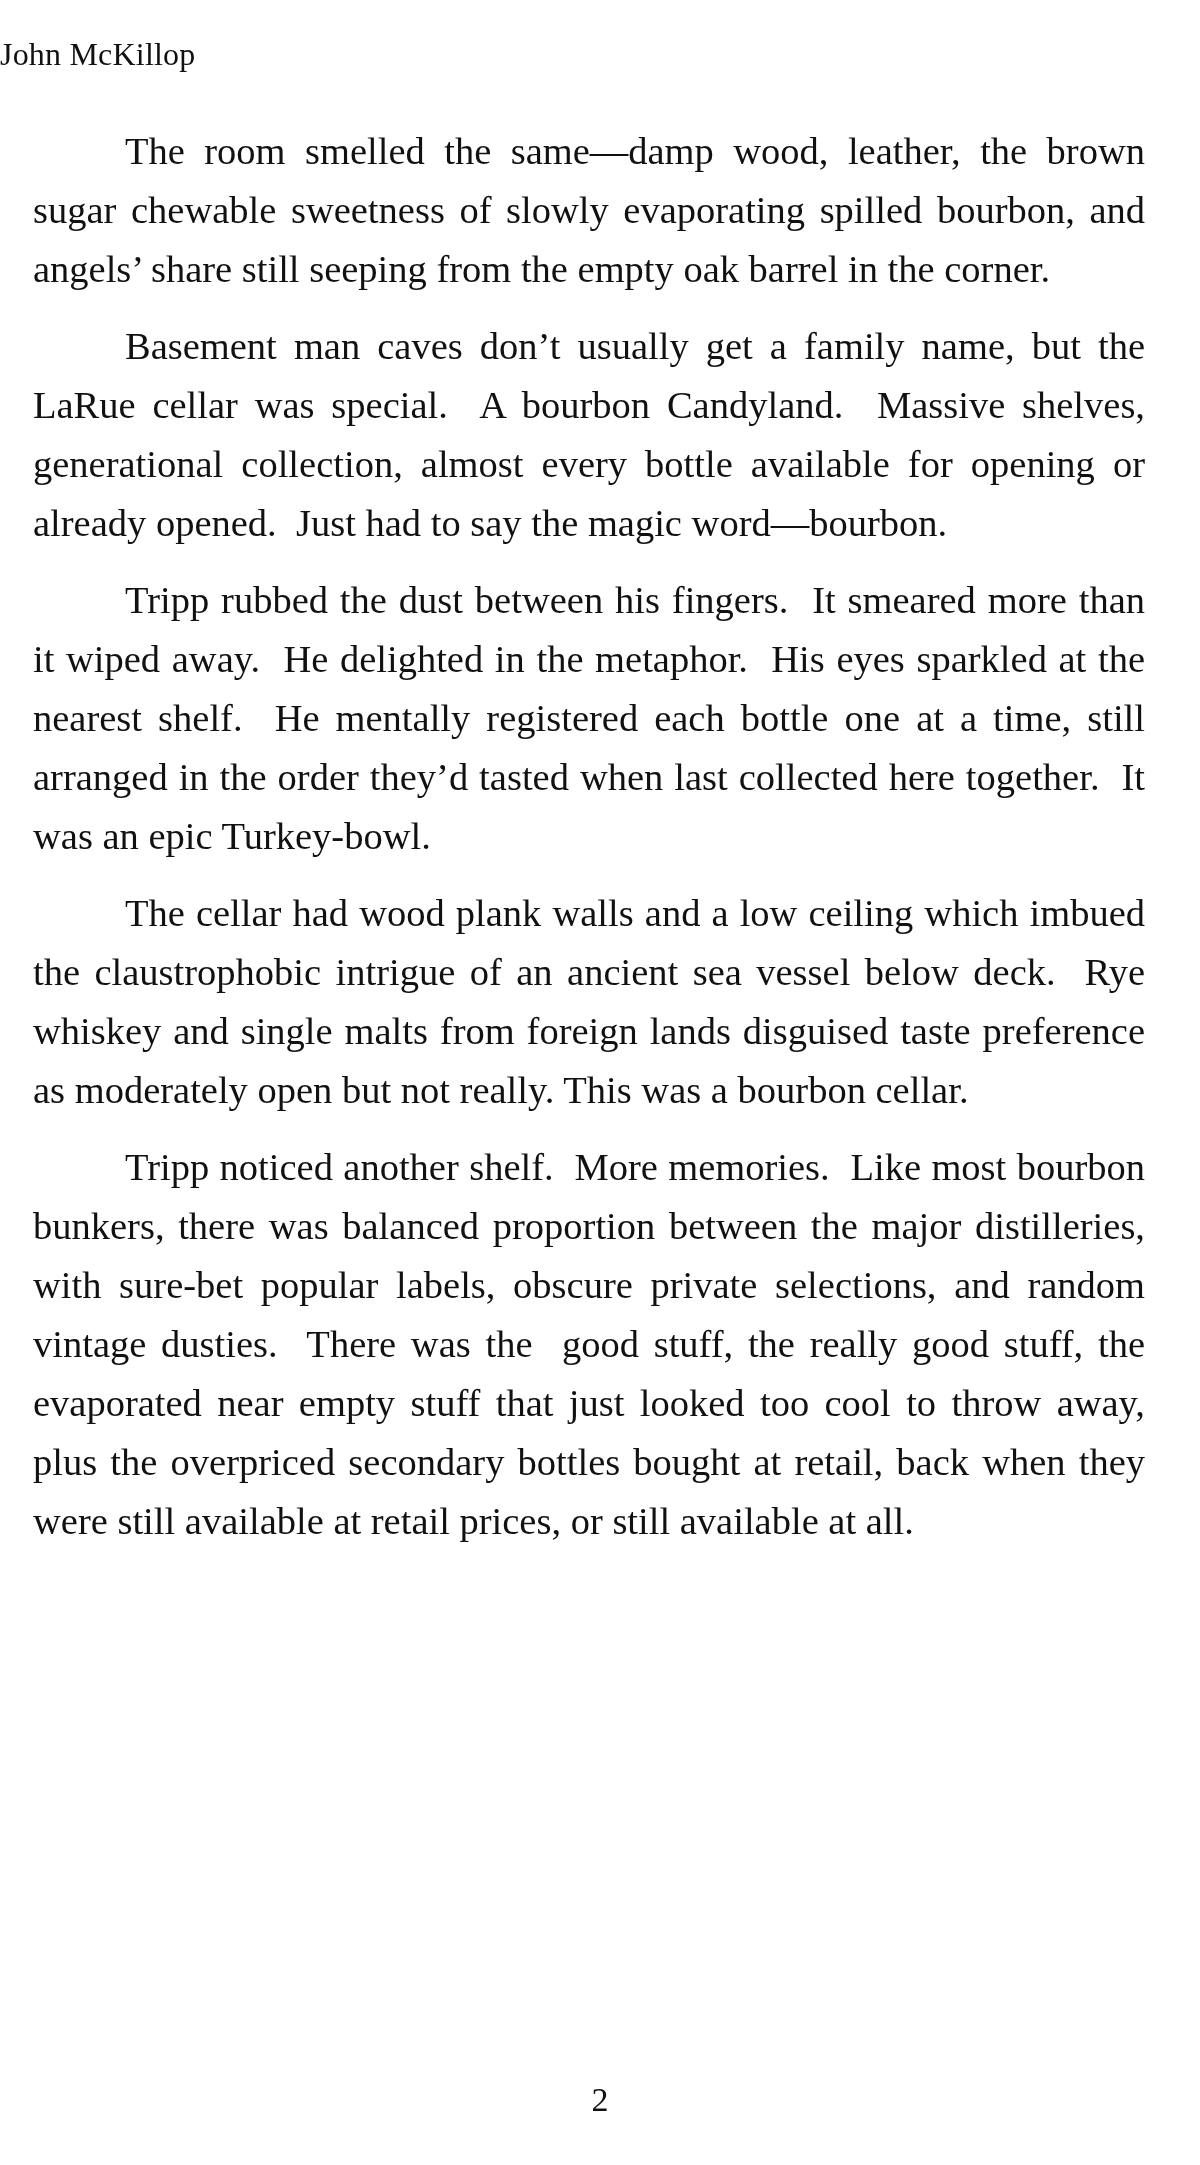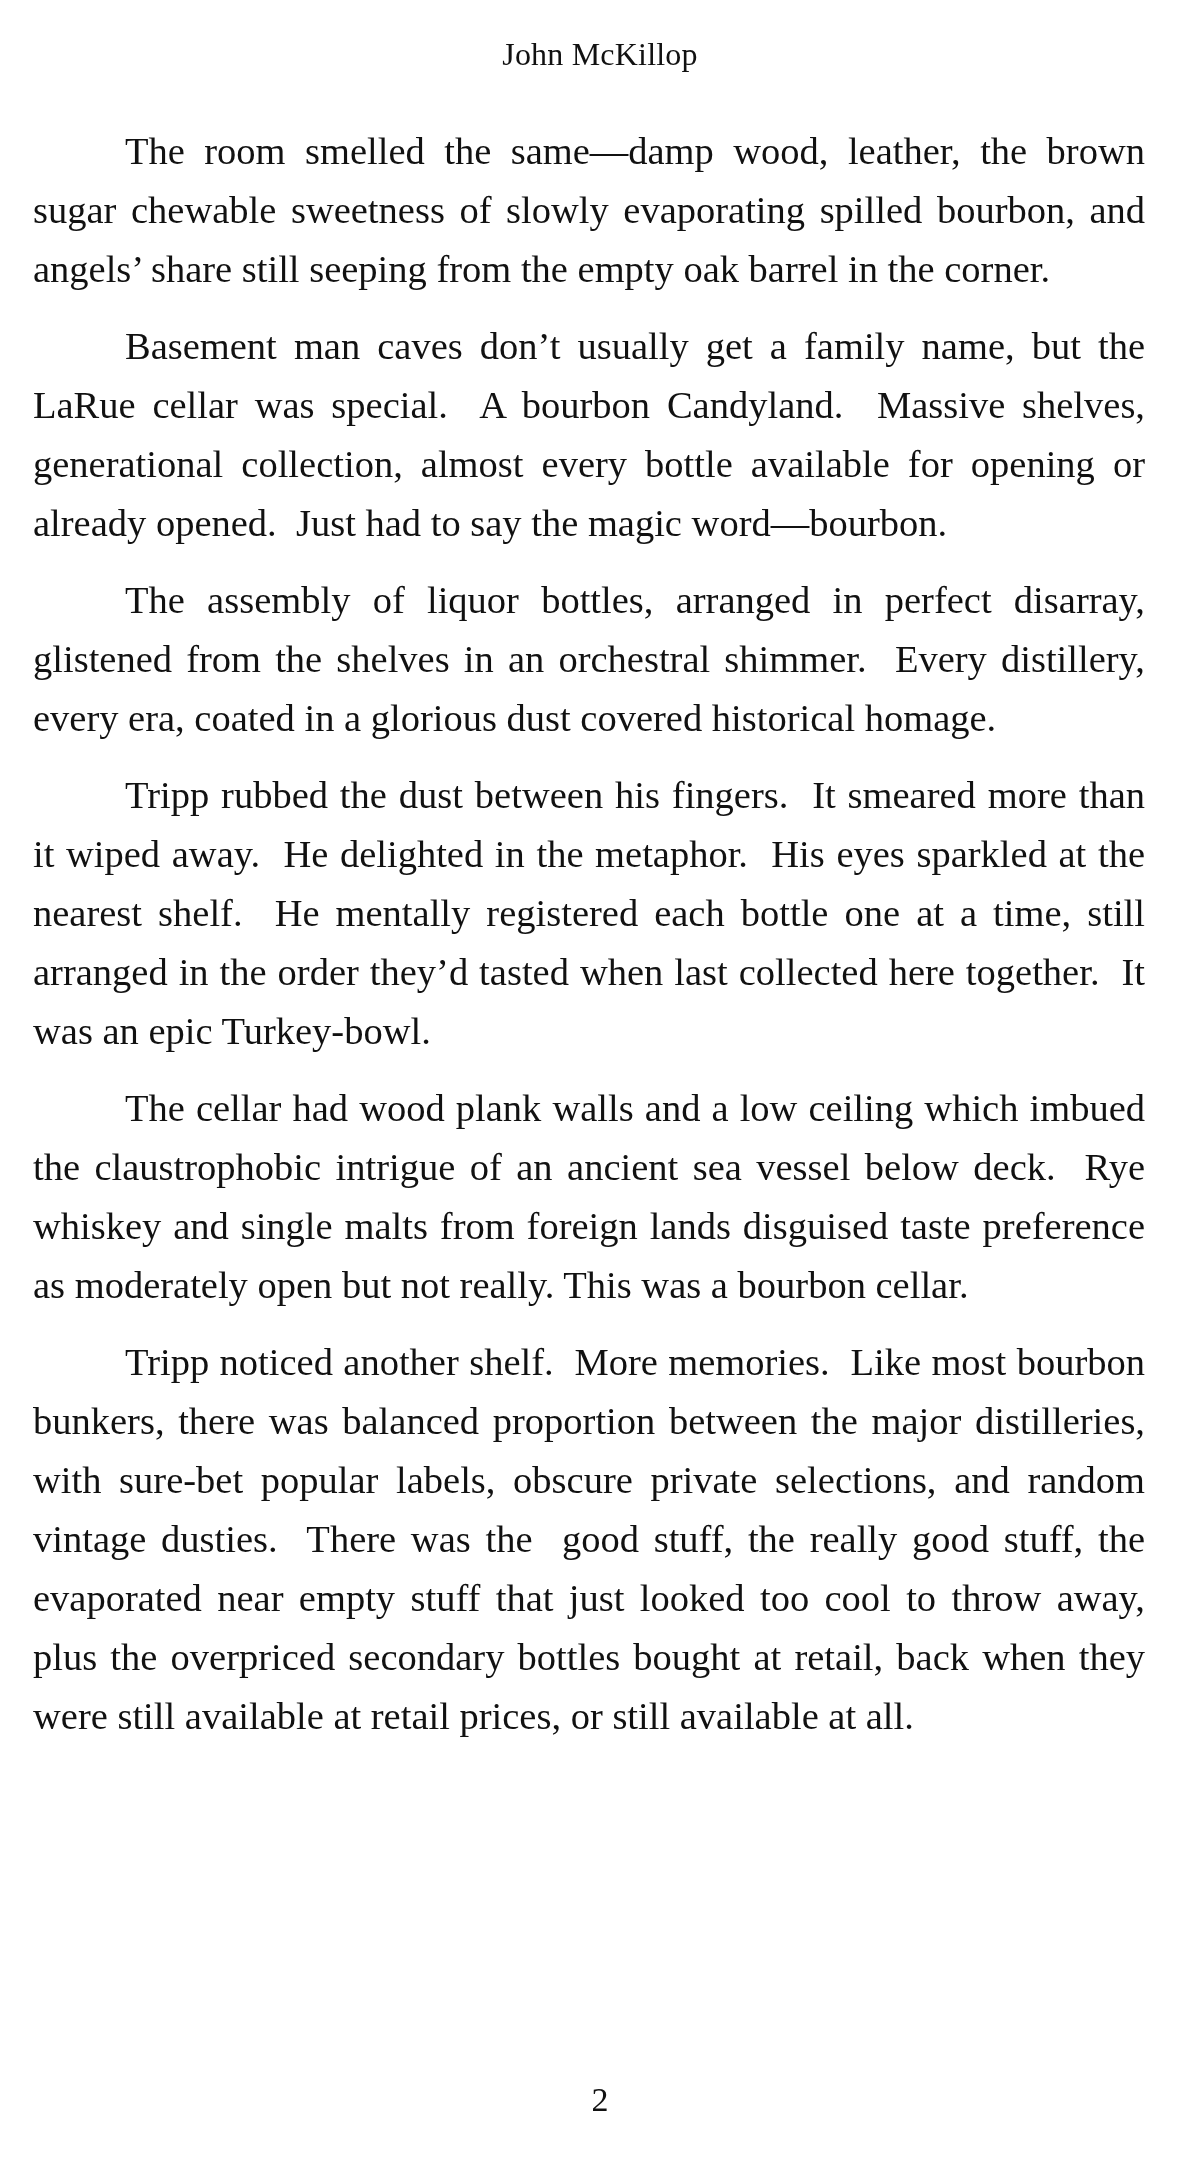--- a/index.html
+++ b/index.html
@@ -20,21 +20,21 @@
       left: 0;
       top: 0;
       width: 1200px;
       height: 2165px;
     }
     .running-header {
       position: absolute;
       top: 34px;
       left: 0;
       width: 1200px;
-      text-align: center;
+      text-align: left;
       font-size: 32px;
       line-height: 40px;
       letter-spacing: 0.2px;
     }
     .body-text {
       position: absolute;
       left: 33px;
       top: 122px;
       width: 1128px;
     }
@@ -59,20 +59,19 @@
   </style>
 </head>
 <body>
 
 <div class="page">
   <div class="running-header">John McKillop</div>
 
   <div class="body-text">
     <p class="paragraph">The room smelled the same—damp wood, leather, the brown sugar chewable sweetness of slowly evaporating spilled bourbon, and angels’ share still seeping from the empty oak barrel in the corner.</p>
     <p class="paragraph">Basement man caves don’t usually get a family name, but the LaRue cellar was special.&nbsp; A bourbon Candyland.&nbsp; Massive shelves, generational collection, almost every bottle available for opening or already opened.&nbsp; Just had to say the magic word—bourbon.</p>
-    <p class="paragraph">The assembly of liquor bottles, arranged in perfect disarray, glistened from the shelves in an orchestral shimmer.&nbsp; Every distillery, every era, coated in a glorious dust covered historical homage.</p>
     <p class="paragraph">Tripp rubbed the dust between his fingers.&nbsp; It smeared more than it wiped away.&nbsp; He delighted in the metaphor.&nbsp; His eyes sparkled at the nearest shelf.&nbsp; He mentally registered each bottle one at a time, still arranged in the order they’d tasted when last collected here together.&nbsp; It was an epic Turkey-bowl.</p>
     <p class="paragraph">The cellar had wood plank walls and a low ceiling which imbued the claustrophobic intrigue of an ancient sea vessel below deck.&nbsp; Rye whiskey and single malts from foreign lands disguised taste preference as moderately open but not really. This was a bourbon cellar.</p>
     <p class="paragraph">Tripp noticed another shelf.&nbsp; More memories.&nbsp; Like most bourbon bunkers, there was balanced proportion between the major distilleries, with sure-bet popular labels, obscure private selections, and random vintage dusties.&nbsp; There was the&nbsp; good stuff, the really good stuff, the evaporated near empty stuff that just looked too cool to throw away, plus the overpriced secondary bottles bought at retail, back when they were still available at retail prices, or still available at all.</p>
   </div>
 
   <div class="page-number">2</div>
 </div>
 
 </body></html>

